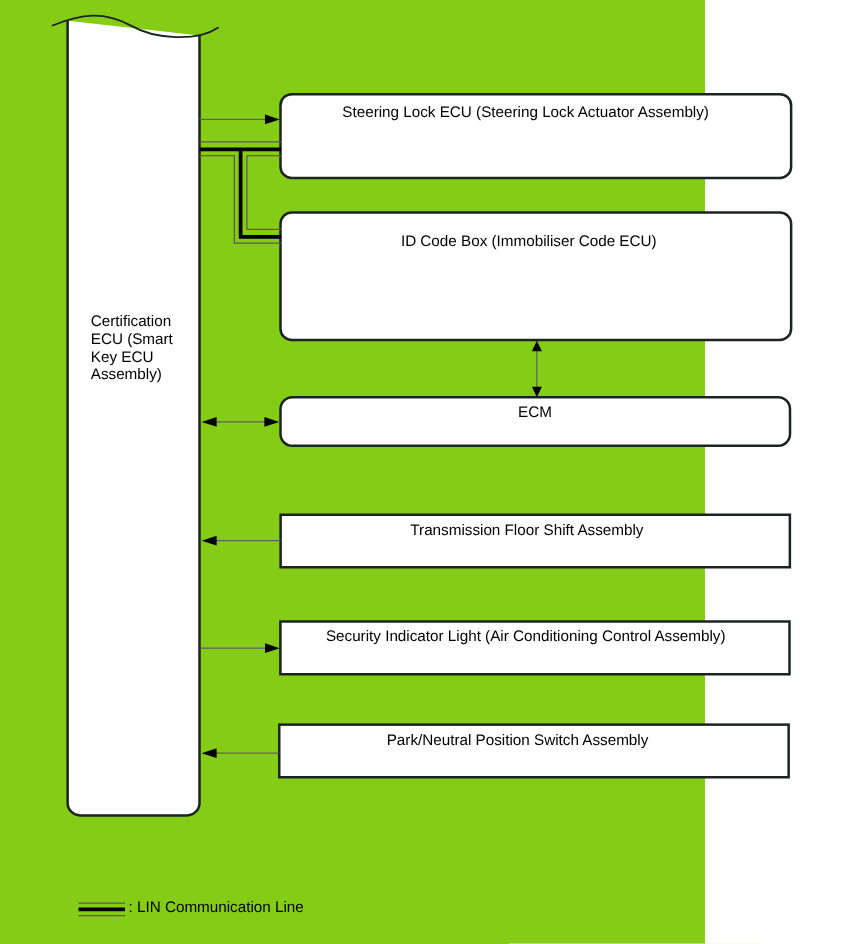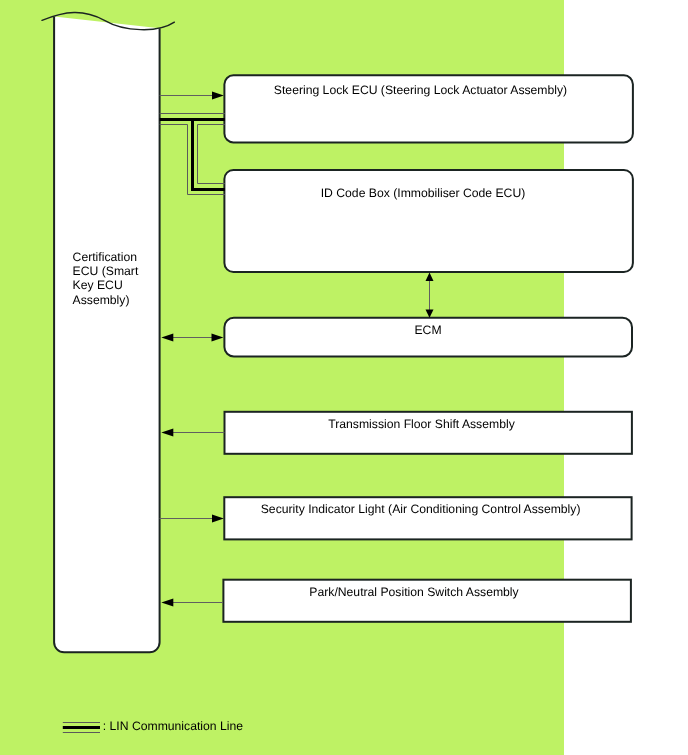--- a/index.html
+++ b/index.html
@@ -1,21 +1,21 @@
 <!DOCTYPE html>
 <html><head>
 <meta charset="utf-8">
 <title>Diagram</title>
 <style>
   html,body{margin:0;padding:0;background:#ffffff;}
   body{width:688px;height:755px;overflow:hidden;
        font-family:"Liberation Sans",sans-serif;
        -webkit-font-smoothing:antialiased;text-rendering:geometricPrecision;}
   *{-webkit-font-smoothing:antialiased;}
-  #stage{position:relative;width:564px;height:755px;background:#bef264;}
+  #stage{position:relative;width:564px;height:755px;background:#84cc16;}
   #diagram-svg{position:absolute;left:0;top:0;display:block;will-change:transform;}
   .node-label{font-family:"Liberation Sans",sans-serif;font-size:12.2px;fill:#000000;}
   .legend-label{font-family:"Liberation Sans",sans-serif;font-size:12.2px;fill:#000000;}
   .shape{fill:#ffffff;stroke:#1b2422;stroke-width:2;}
   .thinline{stroke:#606060;stroke-width:1;fill:none;}
   .arrowhead{fill:#000000;stroke:none;}
   .lin-thick{stroke:#000000;stroke-width:3;fill:none;stroke-linecap:butt;}
   .lin-thin{stroke:#5a5a5a;stroke-width:1;fill:none;stroke-linecap:butt;}
 </style>
 </head>

